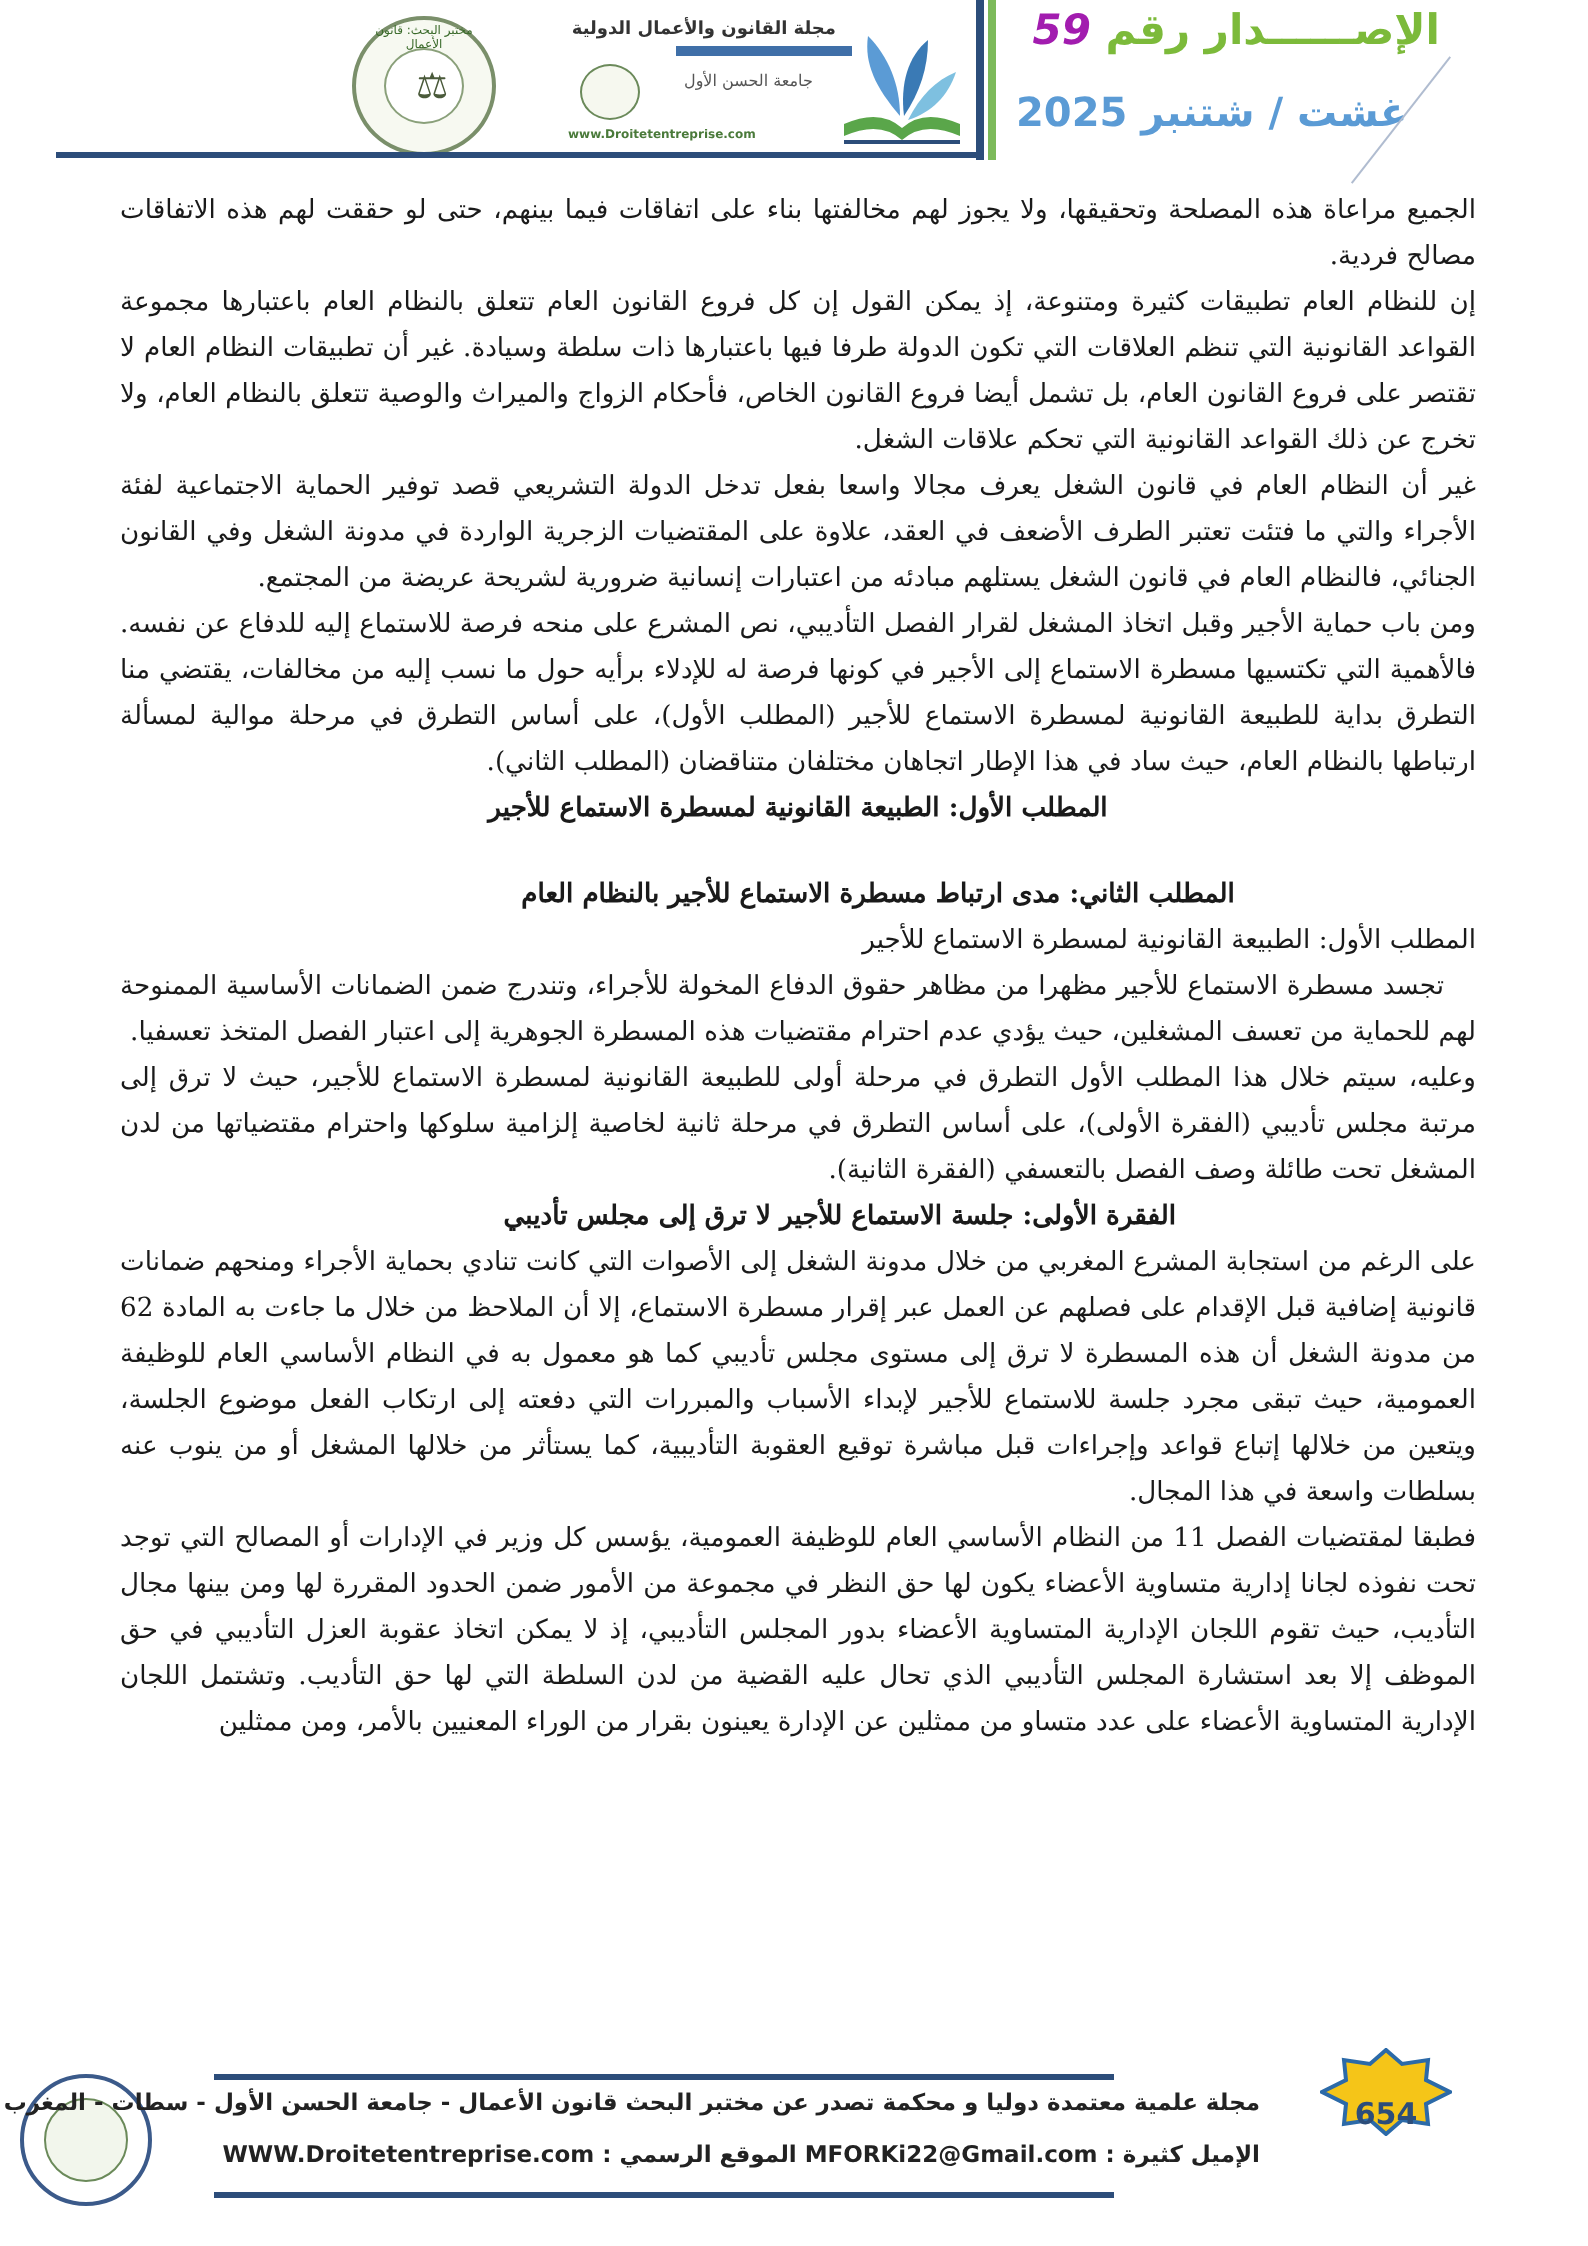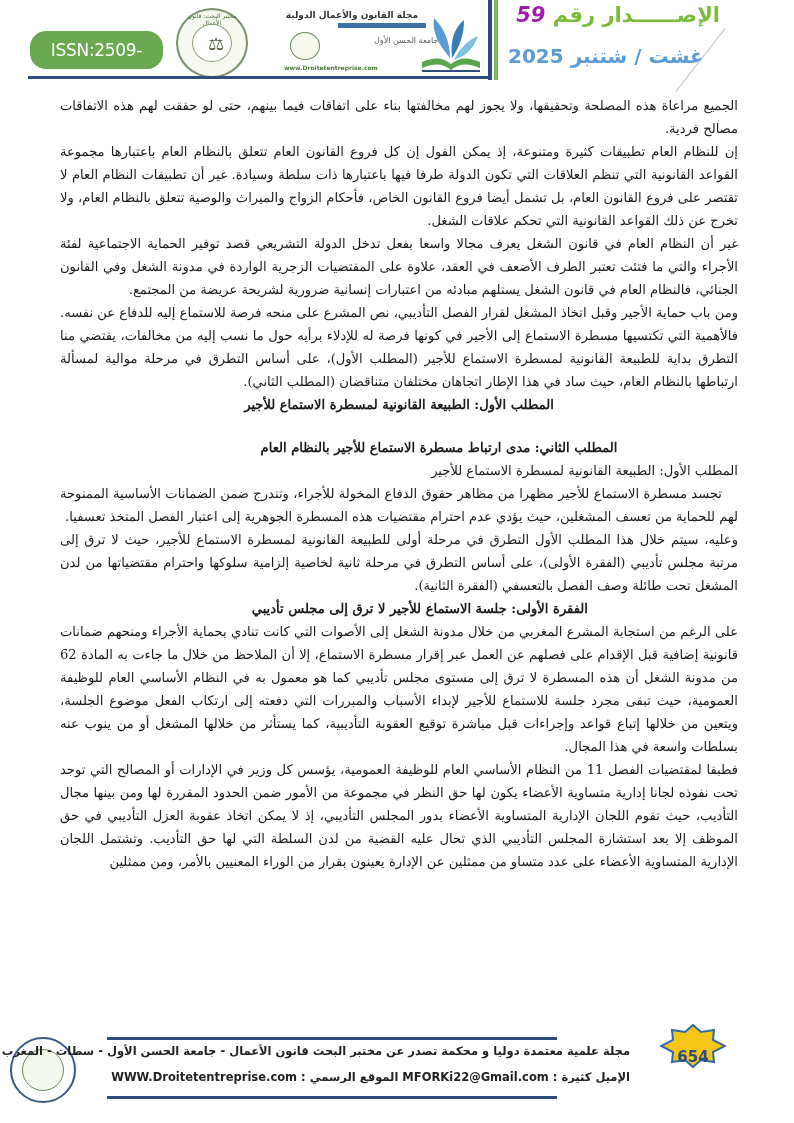--- a/index.html
+++ b/index.html
@@ -20,21 +20,21 @@
                  font-family: "DejaVu Sans", sans-serif; }
   .seal .ring-text { position: absolute; left: 4px; top: 2px; width: 60px; font-size: 6px;
                      color: #3a6a2a; text-align: center; font-family: "DejaVu Sans", sans-serif; }
   .journal-logo { position: absolute; left: 284px; top: 6px; width: 200px; height: 68px; }
   .journal-logo .jtitle { position: absolute; right: 66px; top: 4px; font-size: 9px; font-weight: bold;
                           color: #333; font-family: "DejaVu Sans", sans-serif; white-space: nowrap; direction: rtl; }
   .journal-logo .bar { position: absolute; left: 54px; top: 17px; width: 88px; height: 5px; background: #3f6fa8; }
   .journal-logo .mini-seal { position: absolute; left: 6px; top: 26px; width: 28px; height: 26px;
                              border: 1px solid #6b8a5a; border-radius: 50%; background: #f6f8ef; }
   .journal-logo .univ { position: absolute; left: 58px; top: 30px; font-size: 8px; color: #555;
-                        font-family: "DejaVu Sans", sans-serif; direction: rtl; margin-left: 32px; }
+                        font-family: "DejaVu Sans", sans-serif; direction: rtl; }
   .journal-logo .url { position: absolute; left: 0; top: 58px; font-size: 6px; color: #4a7a3a;
                        font-family: "DejaVu Sans", sans-serif; font-weight: bold; }
   .journal-logo .book { position: absolute; right: 2px; top: 8px; width: 62px; height: 60px; }
   .divider-blue { position: absolute; left: 28px; top: 76px; width: 460px; height: 3px; background: #2c4d7a; }
   .vbar1 { position: absolute; left: 488px; top: 0; width: 4px; height: 80px; background: #2c4d7a; }
   .vbar2 { position: absolute; left: 494px; top: 0; width: 4px; height: 80px; background: #7cba5a; }
   .issue-line { position: absolute; left: 520px; top: 3px; width: 200px; text-align: left;
                 font-family: "DejaVu Sans", sans-serif; font-weight: bold; font-size: 21px;
                 color: #7cba3a; direction: rtl; white-space: nowrap; }
   .issue-line .num { color: #a21caf; font-style: italic; }
@@ -63,21 +63,20 @@
   .footer-line2 { position: absolute; left: 110px; top: 1070px; width: 520px; direction: rtl; text-align: right;
                   font-family: "DejaVu Sans", sans-serif; font-weight: bold; font-size: 11.5px; color: #222; white-space: nowrap; }
   .page-star { position: absolute; left: 660px; top: 1024px; width: 66px; height: 44px; }
   .page-star .num { position: absolute; left: 0; top: 24px; width: 66px; text-align: center;
                     font-family: "DejaVu Sans", sans-serif; font-weight: bold; font-size: 15px; color: #2c4d7a; }
 </style>
 </head>
 <body>
 
 <div class="header">
-  <div class="issn">ISSN:2509-0291</div>
 
   <div class="seal">
     <div class="ring-text">مختبر البحث: قانون الأعمال</div>
     <div class="inner">
       <span class="scale">⚖</span>
     </div>
   </div>
 
   <div class="journal-logo">
     <div class="jtitle">مجلة القانون والأعمال الدولية</div>

